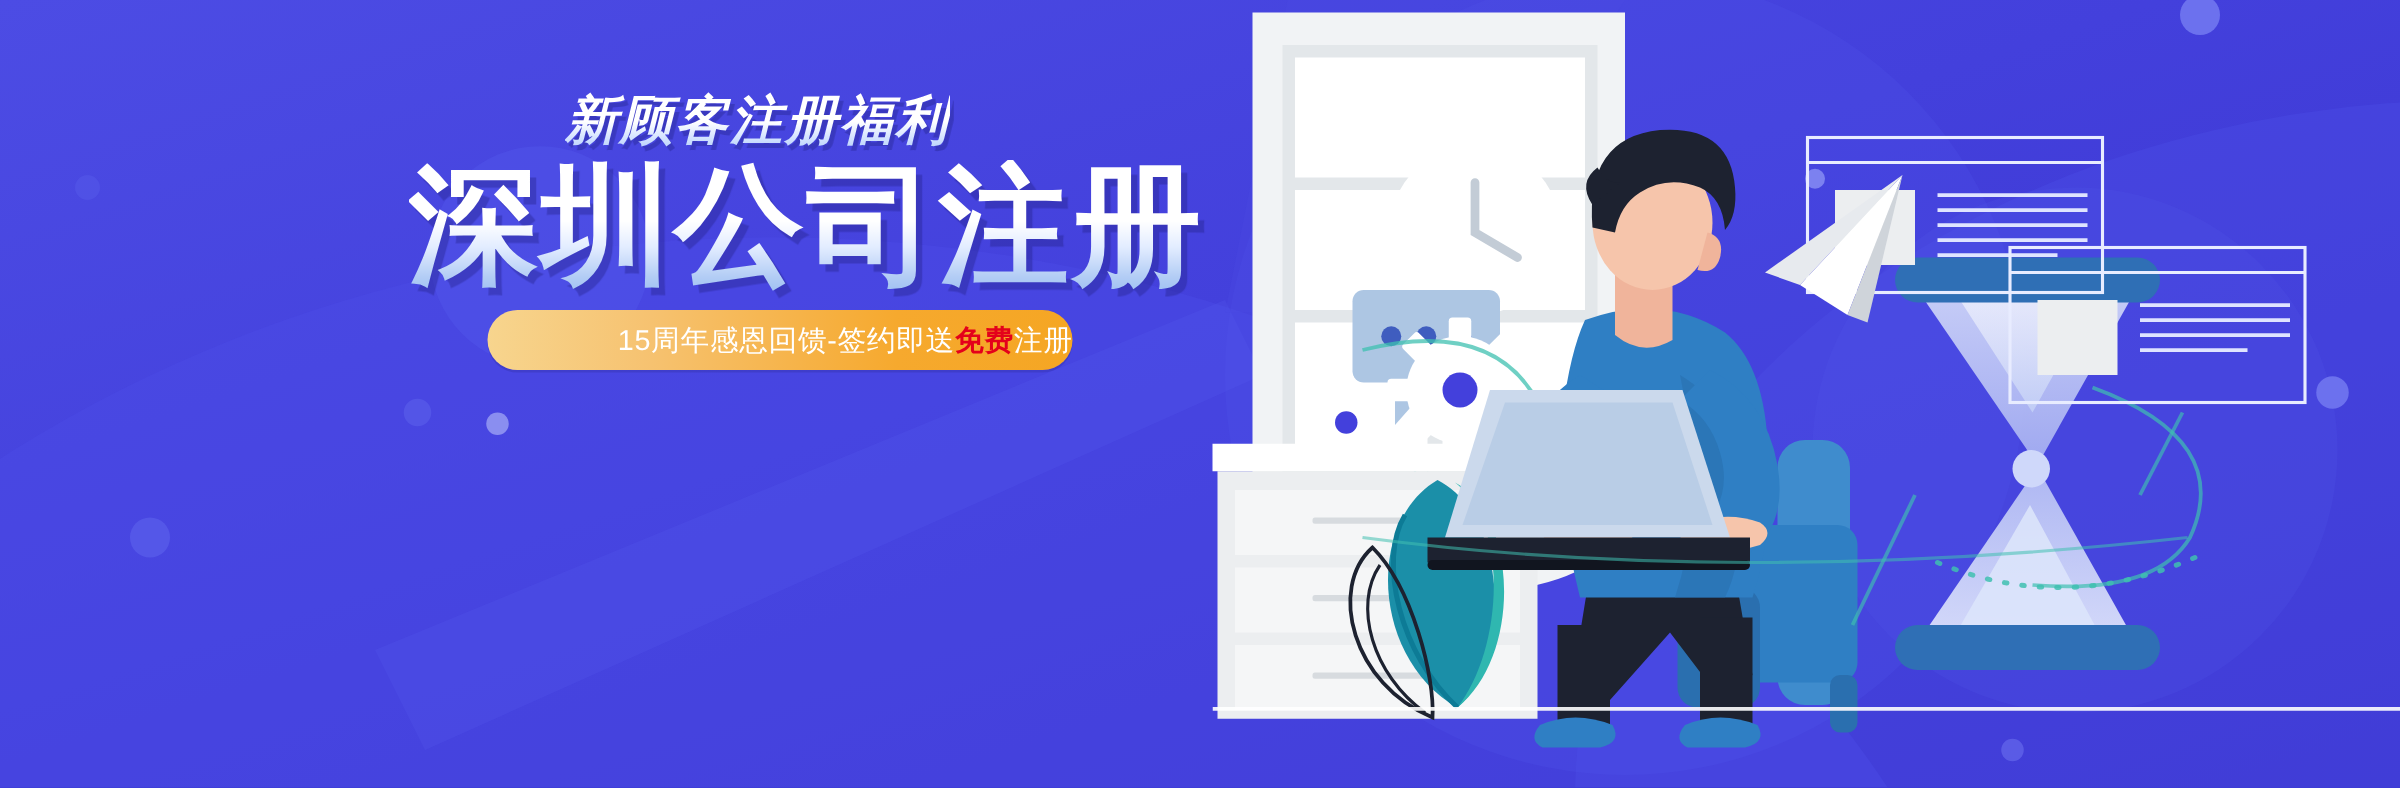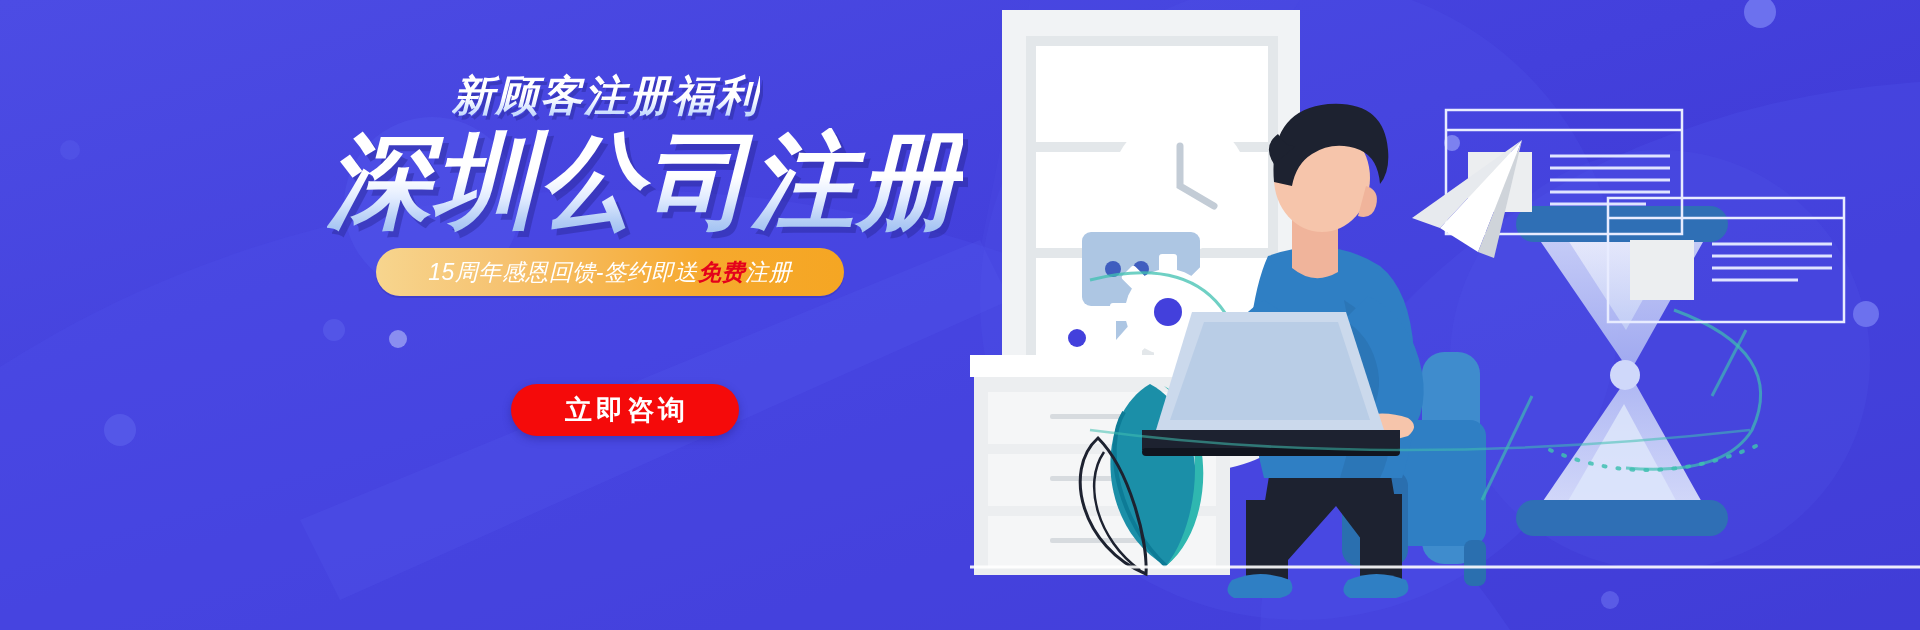--- a/index.html
+++ b/index.html
@@ -45,41 +45,39 @@
     filter:drop-shadow(3px 4px 0 rgba(40,40,150,.45));
     white-space:nowrap;
   }
 
   .headline {
     position:absolute;
     left:327px; top:128px;
     font-size:104px;
     line-height:1.02;
     font-weight:bold;
-    font-style:italic;
     letter-spacing:2px;
     background:linear-gradient(180deg,#ffffff 0%,#ffffff 46%,#e2ecff 66%,#b3cdf5 88%,#9fc0f2 100%);
     -webkit-background-clip:text;
     background-clip:text;
     -webkit-text-fill-color:transparent;
     filter:drop-shadow(5px 6px 0 rgba(38,36,140,.40));
     white-space:nowrap;
   }
 
   .pill {
     position:absolute;
-    left:376px; top:248px;
+    left:390px; top:248px;
     width:468px; height:48px;
     border-radius:24px;
     background:linear-gradient(90deg,#f7d58e 0%,#f6c270 28%,#f6a92e 70%,#f5a623 100%);
     display:flex;
     align-items:center;
-    justify-content:center;
+    justify-content:flex-end;
     box-shadow:0 2px 0 rgba(40,40,140,.25);
-    font-style:italic;
   }
   .pill-text {
     font-size:23px;
     color:#ffffff;
     letter-spacing:.5px;
     white-space:nowrap;
   }
   .pill-hl { color:#e4011b; font-weight:bold; }
 
   .subline {
@@ -367,18 +365,15 @@
 
     <div class="eyebrow">新顾客注册福利</div>
 
     <div class="headline">深圳公司注册</div>
 
     <div class="pill">
       <span class="pill-text"><span>15周年感恩回馈-签约即送</span><span class="pill-hl">免费</span><span>注册</span></span>
     </div>
 
 
-    <button class="cta">
-      <span class="cta-text">立即咨询</span>
-    </button>
 
   </div>
 </div>
 
 </body></html>

